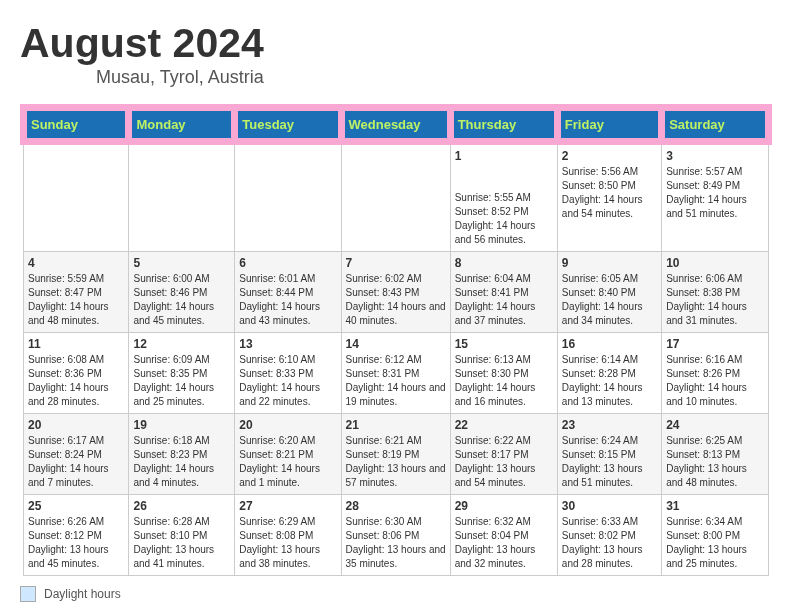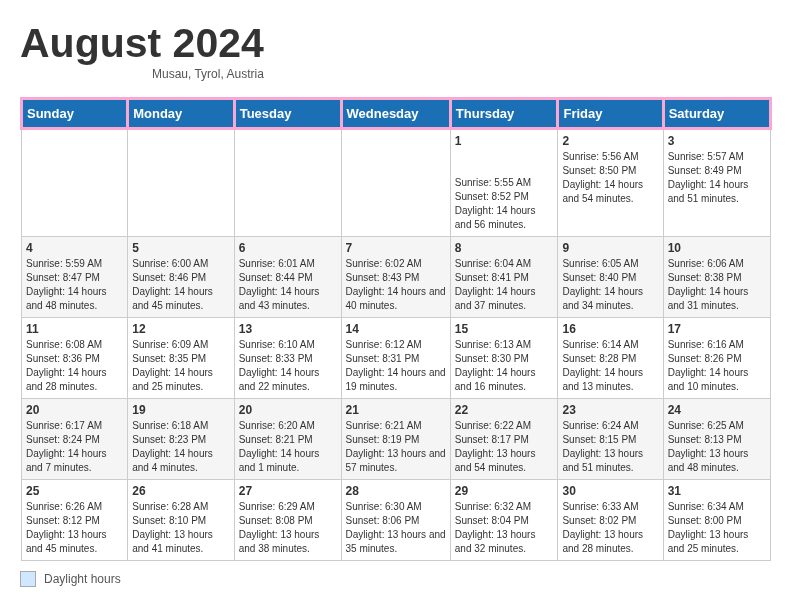--- a/index.html
+++ b/index.html
@@ -34,35 +34,35 @@
     }
     .title-block {
       text-align: right;
     }
     .month-year {
       font-size: 41px;
       font-weight: bold;
       color: #333;
     }
     .location {
-      font-size: 12px;
+      font-size: 18px;
       color: #555;
     }
     .calendar {
       width: 100%;
       border-collapse: collapse;
       font-size: 11px;
     }
     .calendar th {
       background-color: #1a6fb5;
-      color: #ffffff;
+      color: #bef264;
       padding: 6px 4px;
       text-align: left;
       font-size: 13px;
-      border: 3px solid #f9a8d4;
+      border: 7px solid #f9a8d4;
     }
     .calendar td {
       border: 1px solid #ccc;
       vertical-align: top;
       padding: 4px;
       width: 113px;
       min-height: 80px;
       background: #fff;
     }
     .calendar tr:nth-child(even) td {

